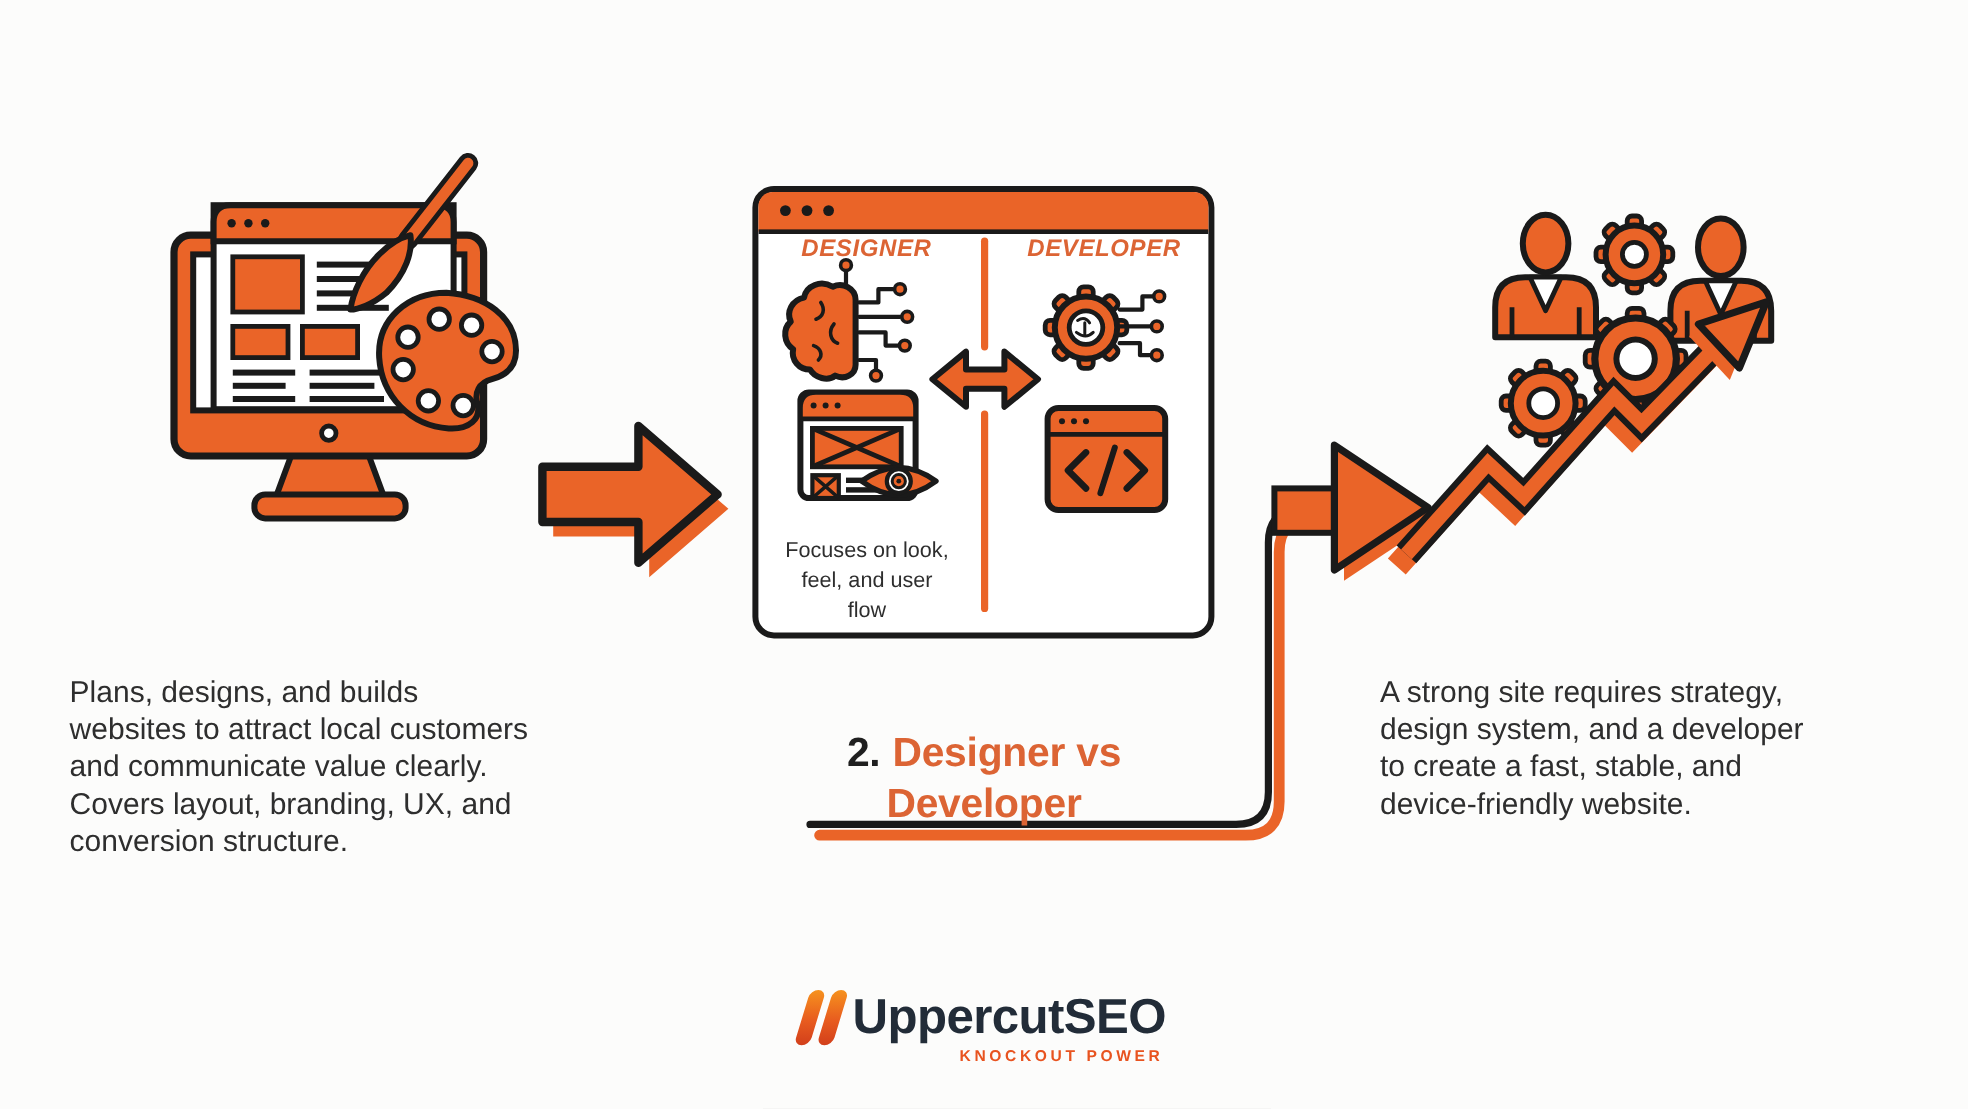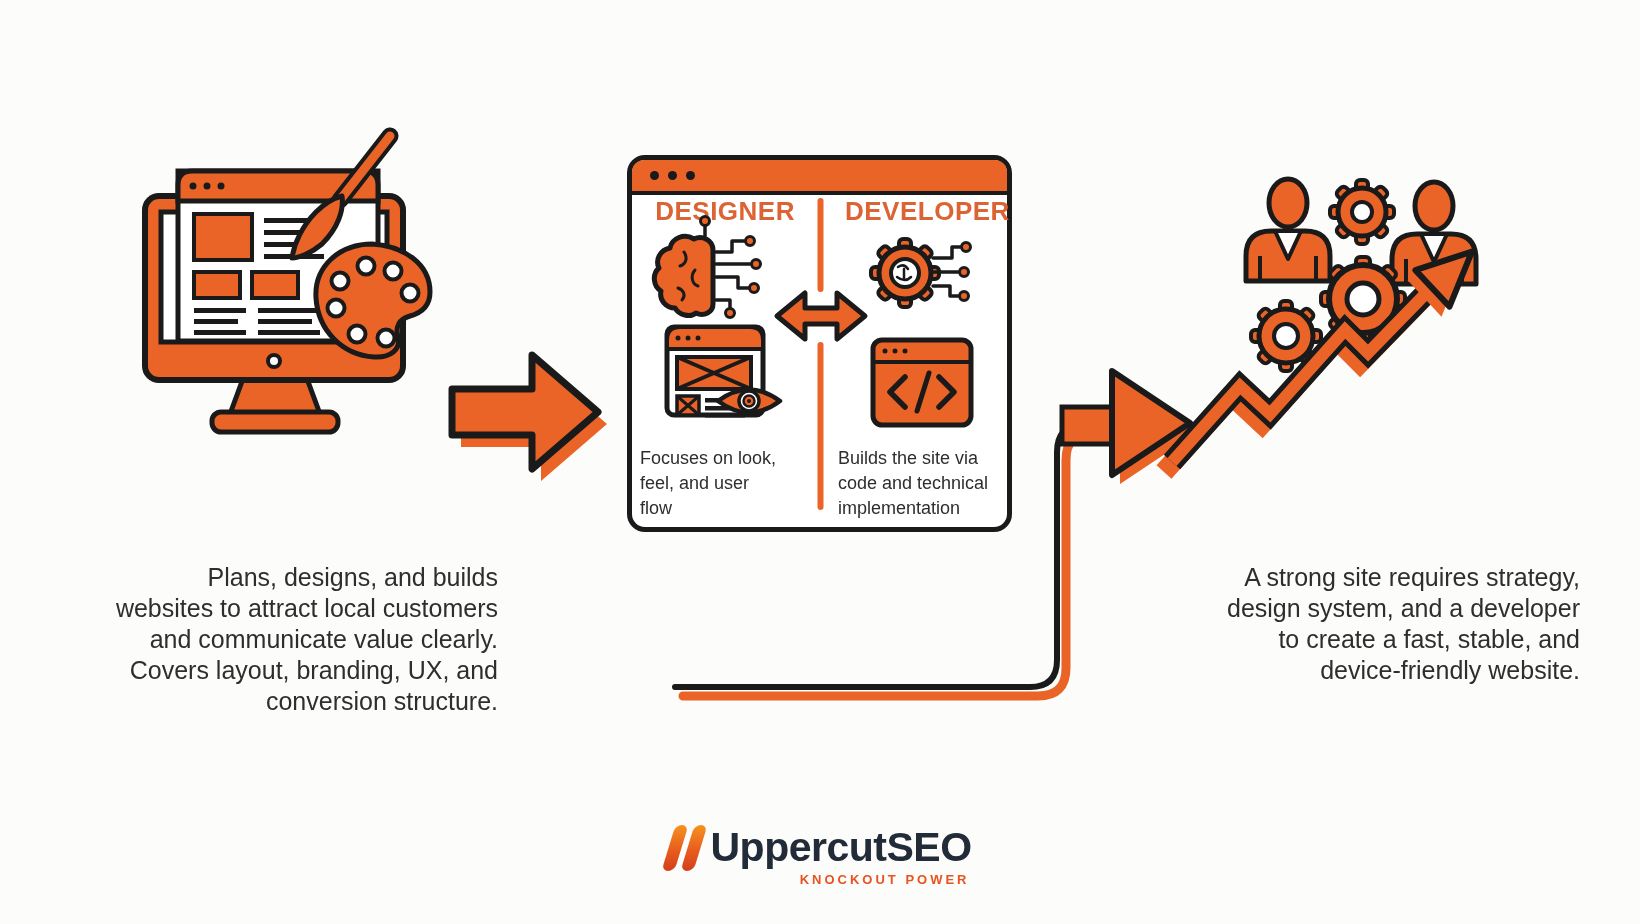--- a/index.html
+++ b/index.html
@@ -10,24 +10,24 @@
   .canvas{position:relative;width:1640px;height:924px;background:var(--bg);
     overflow:hidden;font-family:"Liberation Sans",sans-serif;}
   .abs{position:absolute;}
   
   .fo{fill:var(--orange);} .fw{fill:#fff;} .fk{fill:var(--ink);} .fn{fill:none;}
   .sk{stroke:var(--ink);} .so{stroke:var(--orange);} .rnd{stroke-linecap:round;stroke-linejoin:round;}
   
   .sec-title{font-size:34px;line-height:43px;font-weight:700;text-align:center;
     white-space:pre-line;color:var(--titleOrange);letter-spacing:-0.2px;}
   .sec-title .num{color:#1F1F1F;margin-right:10px;}
-  .sec-body{font-size:25px;line-height:31px;color:var(--text);text-align:right;white-space:pre-line;}
-  .col-label{font-size:26px;font-weight:800;letter-spacing:0.5px;color:var(--titleOrange);
-    text-align:right;}
-  .col-caption{font-size:18px;line-height:25px;color:var(--text);white-space:pre-line;}
+  .sec-body{font-size:25px;line-height:31px;color:var(--text);text-align:left;white-space:pre-line;}
+  .col-label{font-size:20px;font-weight:800;letter-spacing:0.5px;color:var(--titleOrange);
+    text-align:center;font-style:italic;}
+  .col-caption{font-size:18px;line-height:25px;color:var(--text);text-align:center;white-space:pre-line;}
   
   .card{left:627px;top:155px;width:385px;height:377px;background:var(--cardBg);
     border:5px solid var(--ink);border-radius:18px;box-sizing:border-box;}
   .card-header{height:31px;background:var(--orange);border-bottom:4px solid var(--ink);
     border-radius:12px 12px 0 0;display:flex;align-items:center;padding-left:18px;gap:9px;}
   .dot{width:9px;height:9px;border-radius:50%;background:var(--ink);}
   
   .logo{top:824px;left:50%;transform:translateX(-50%);}
   .logo-row{display:flex;align-items:center;gap:10px;position:relative;}
   .slashes{display:flex;gap:6px;}
@@ -183,24 +183,25 @@
         <circle class="fk" cx="895" cy="351" r="2.5"></circle>
         <circle class="fk" cx="905" cy="351" r="2.5"></circle>
       <path class="fn sk rnd" stroke-width="5.5" d="M905 377 L890 392 L905 407 M939 377 L954 392 L939 407"></path>
       <path class="fn sk rnd" stroke-width="5" d="M929 373 L917 411"></path>
     </g>
   </svg>
 
   <div class="abs col-caption" style="left:640px;top:446px;width:165px;">Focuses on look,
 feel, and user
 flow</div>
-  <div class="abs col-caption" style="left:838px;top:446px;width:165px;">Builds the site via
-code and technical
-implementation</div>
-
+
+  <div class="abs sec-title" style="left:650px;top:563px;width:340px;">
+    <span class="num">2.</span><span>Designer vs
+Developer</span>
+  </div>
 
   <svg class="abs" style="left:1150px;top:150px;" width="360" height="335" viewBox="1150 150 360 335">
     <g>
       <path class="fo sk rnd" stroke-width="5" d="M1246 281 V256 Q1246 231 1271 231 H1305 Q1330 231 1330 256 V281 Z"></path>
       <polygon class="fw sk rnd" stroke-width="4" points="1275,231 1301,231 1288,259"></polygon>
       <path class="fn sk" stroke-width="4" d="M1260 256 V281 M1316 256 V281"></path>
       <ellipse class="fo sk" stroke-width="5" cx="1288" cy="203" rx="19" ry="24"></ellipse>
     </g>
     <g transform="translate(146,3)">
       <path class="fo sk rnd" stroke-width="5" d="M1246 281 V256 Q1246 231 1271 231 H1305 Q1330 231 1330 256 V281 Z"></path>

